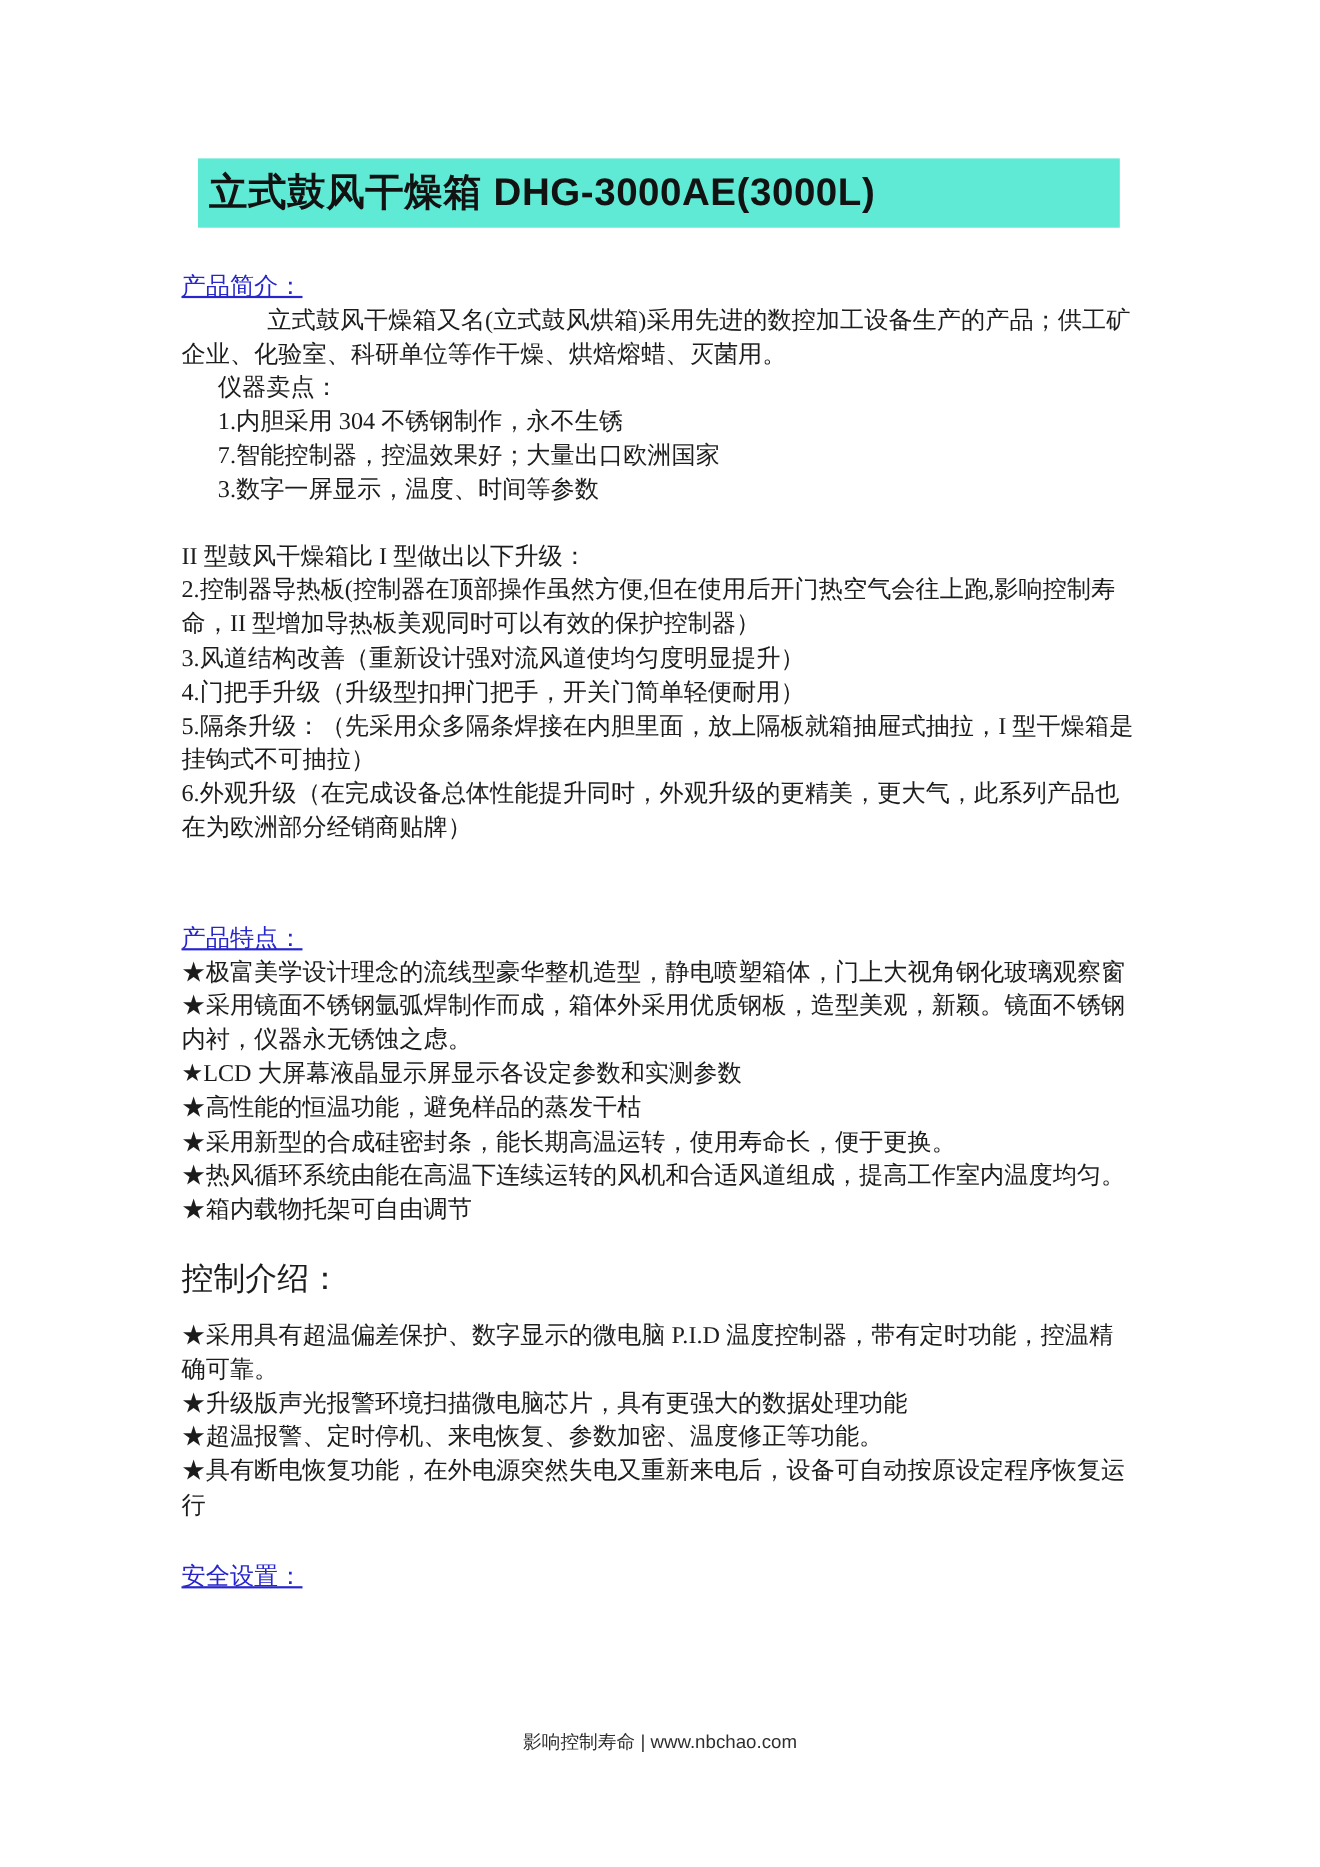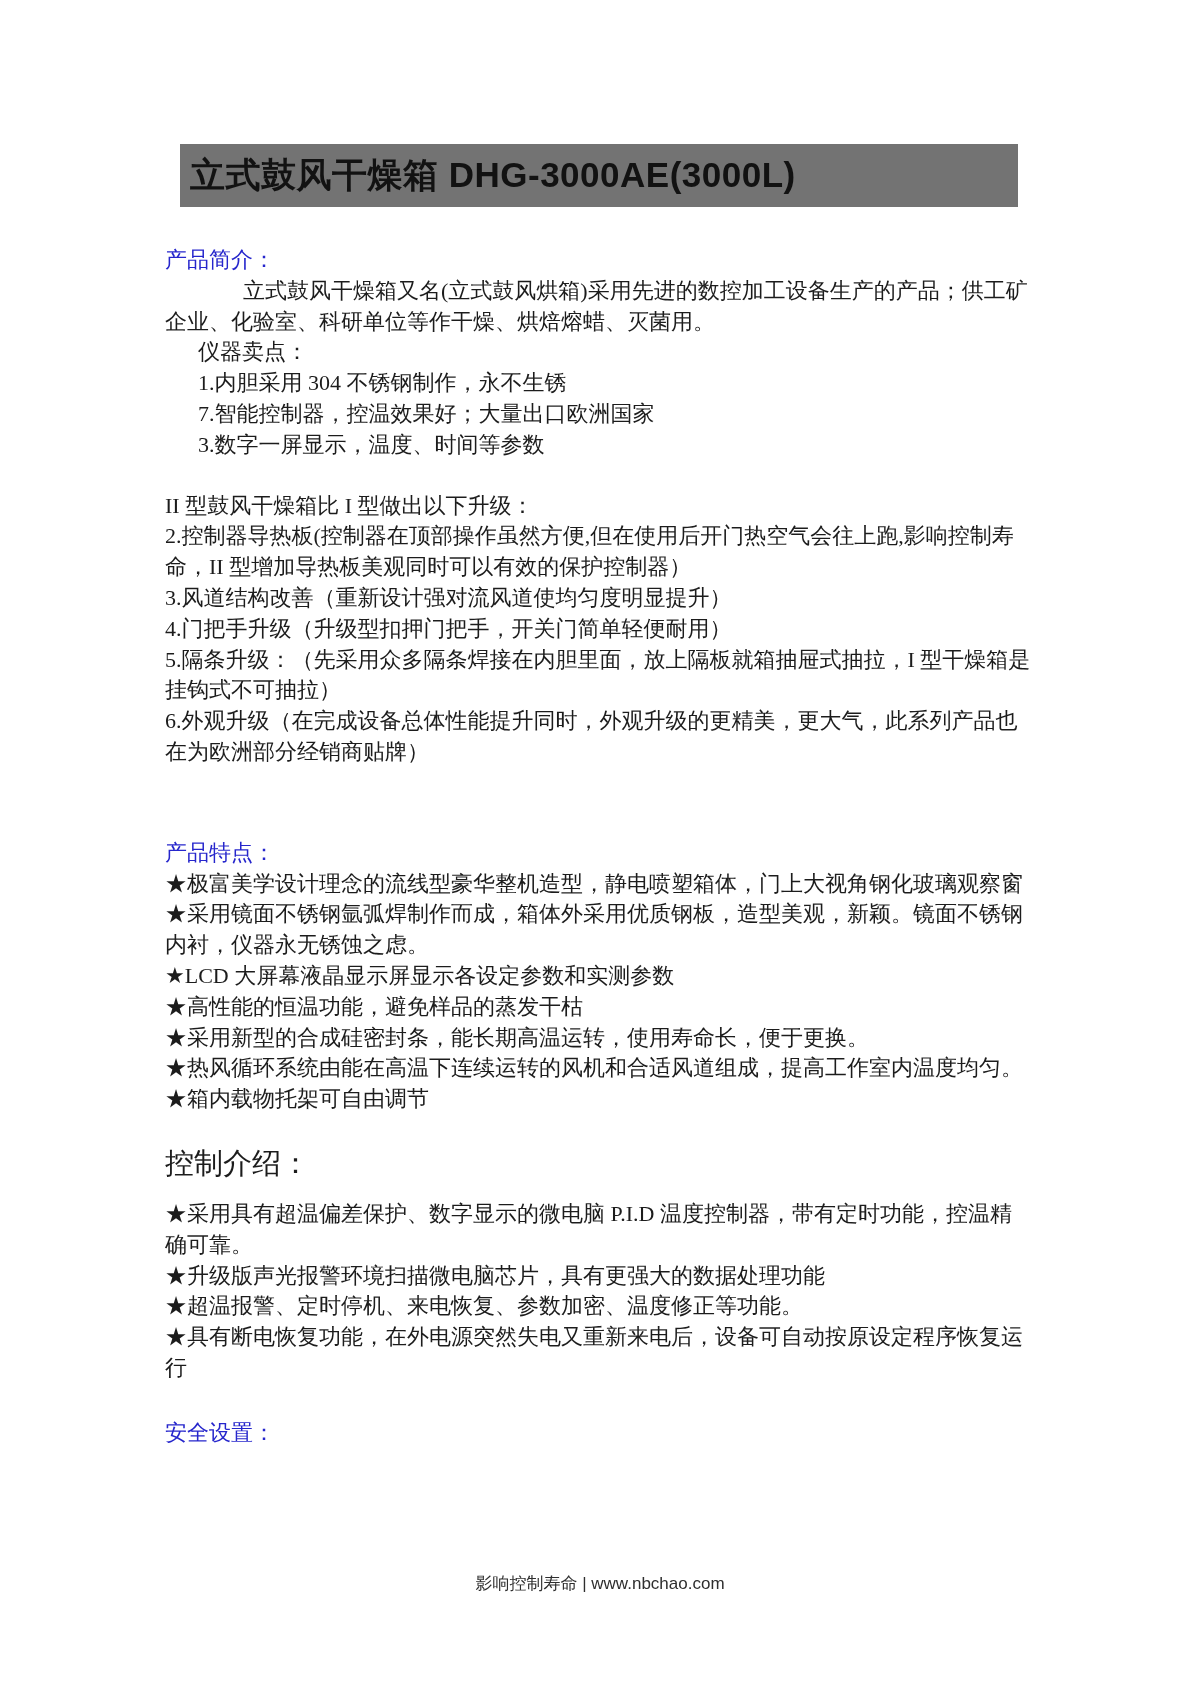--- a/index.html
+++ b/index.html
@@ -17,34 +17,34 @@
     left: 165px;
     top: 0;
     width: 868px;
     font-size: 22px;
     line-height: 30.8px;
   }
   .title-bar {
     margin: 144px 0 0 15px;
     width: 838px;
     height: 63px;
-    background: #737373;
+    background: #5eead4;
     display: flex;
     align-items: center;
   }
   .title-bar h1 {
     margin: 0 0 0 10px;
     font-family: "Liberation Sans", "DejaVu Sans", sans-serif;
     font-weight: bold;
     font-size: 35px;
     letter-spacing: 0.5px;
     color: #121212;
   }
   h2 { font-size: 22px; font-weight: normal; margin: 0; line-height: 30.8px; }
-  h2.blue { color: #2626cc; }
+  h2.blue { color: #2626cc; text-decoration: underline; }
   p { margin: 0; }
   .indent-first { text-indent: 78px; }
   .indent-block { padding-left: 33px; }
   .upgrades-heading { margin-top: 30px; }
   .features-heading { margin-top: 70px; }
   .control-heading {
     font-size: 29px;
     line-height: 36px;
     margin-top: 30px;
     color: #1c1c1c;

